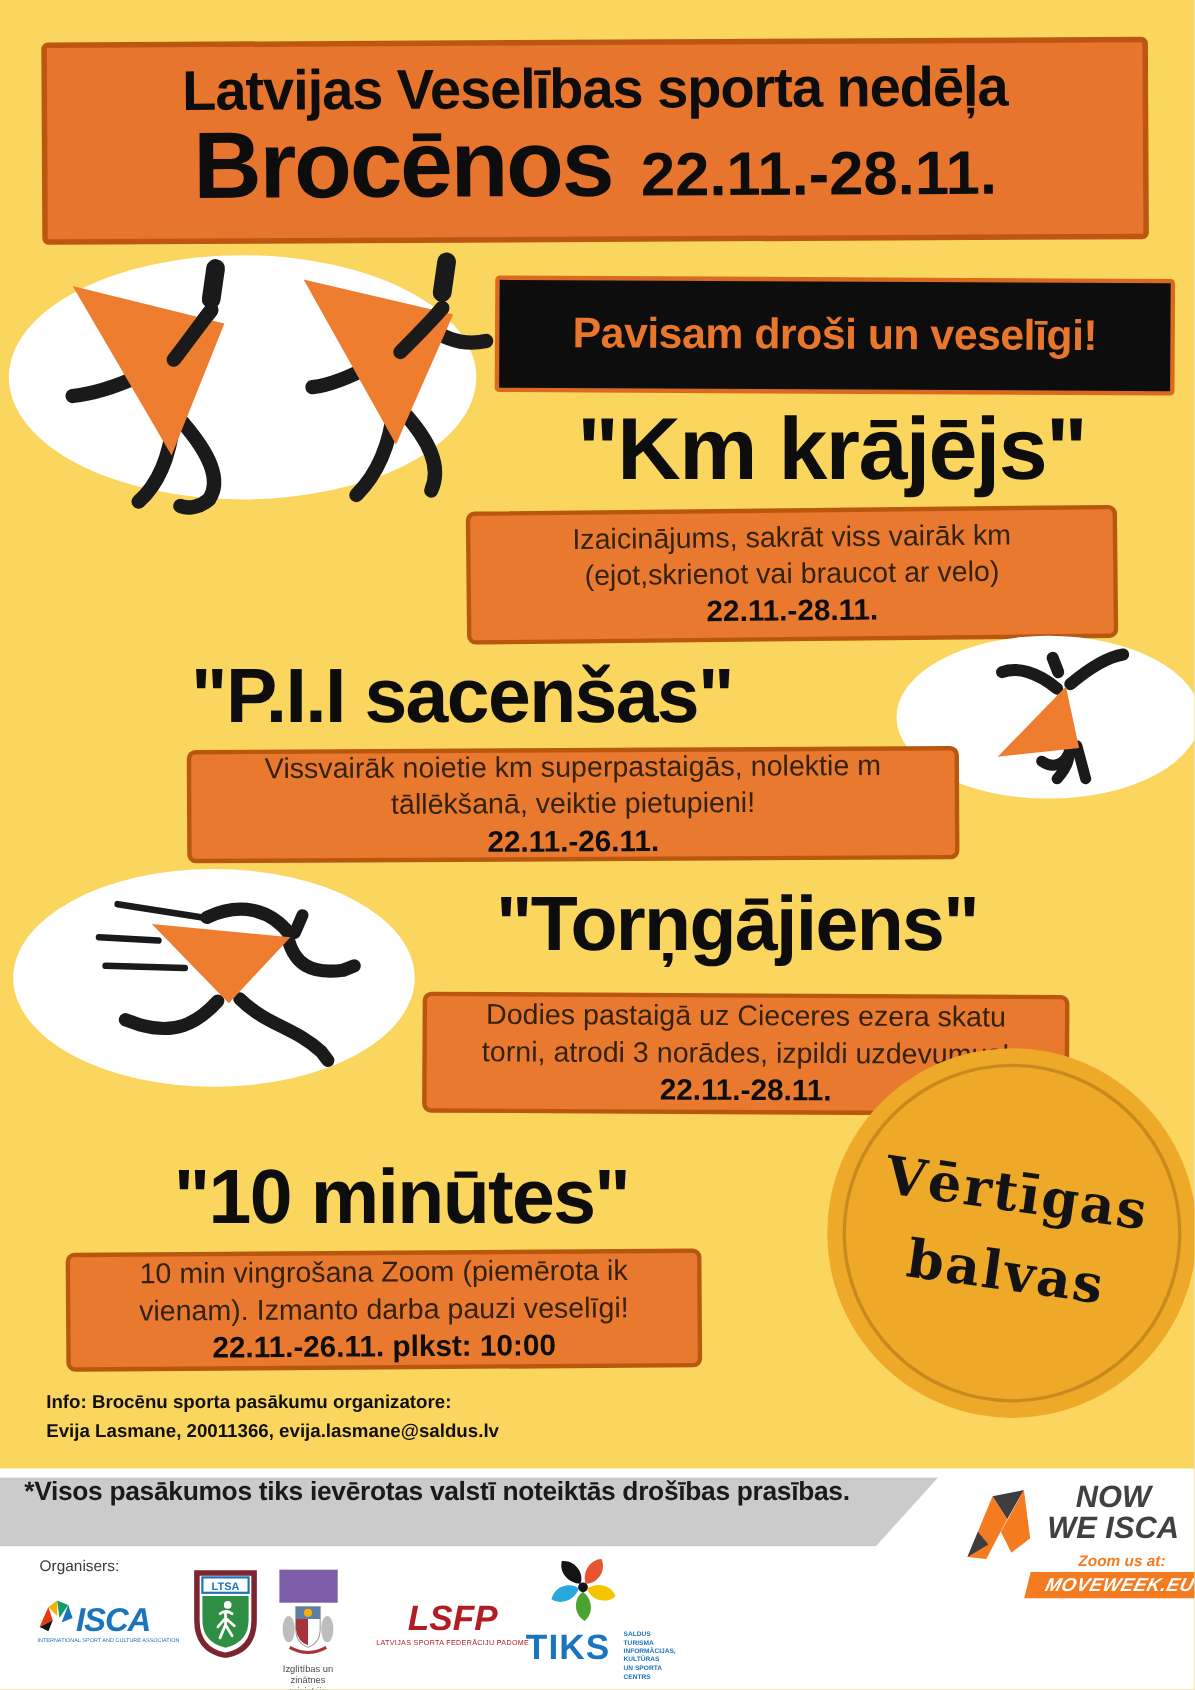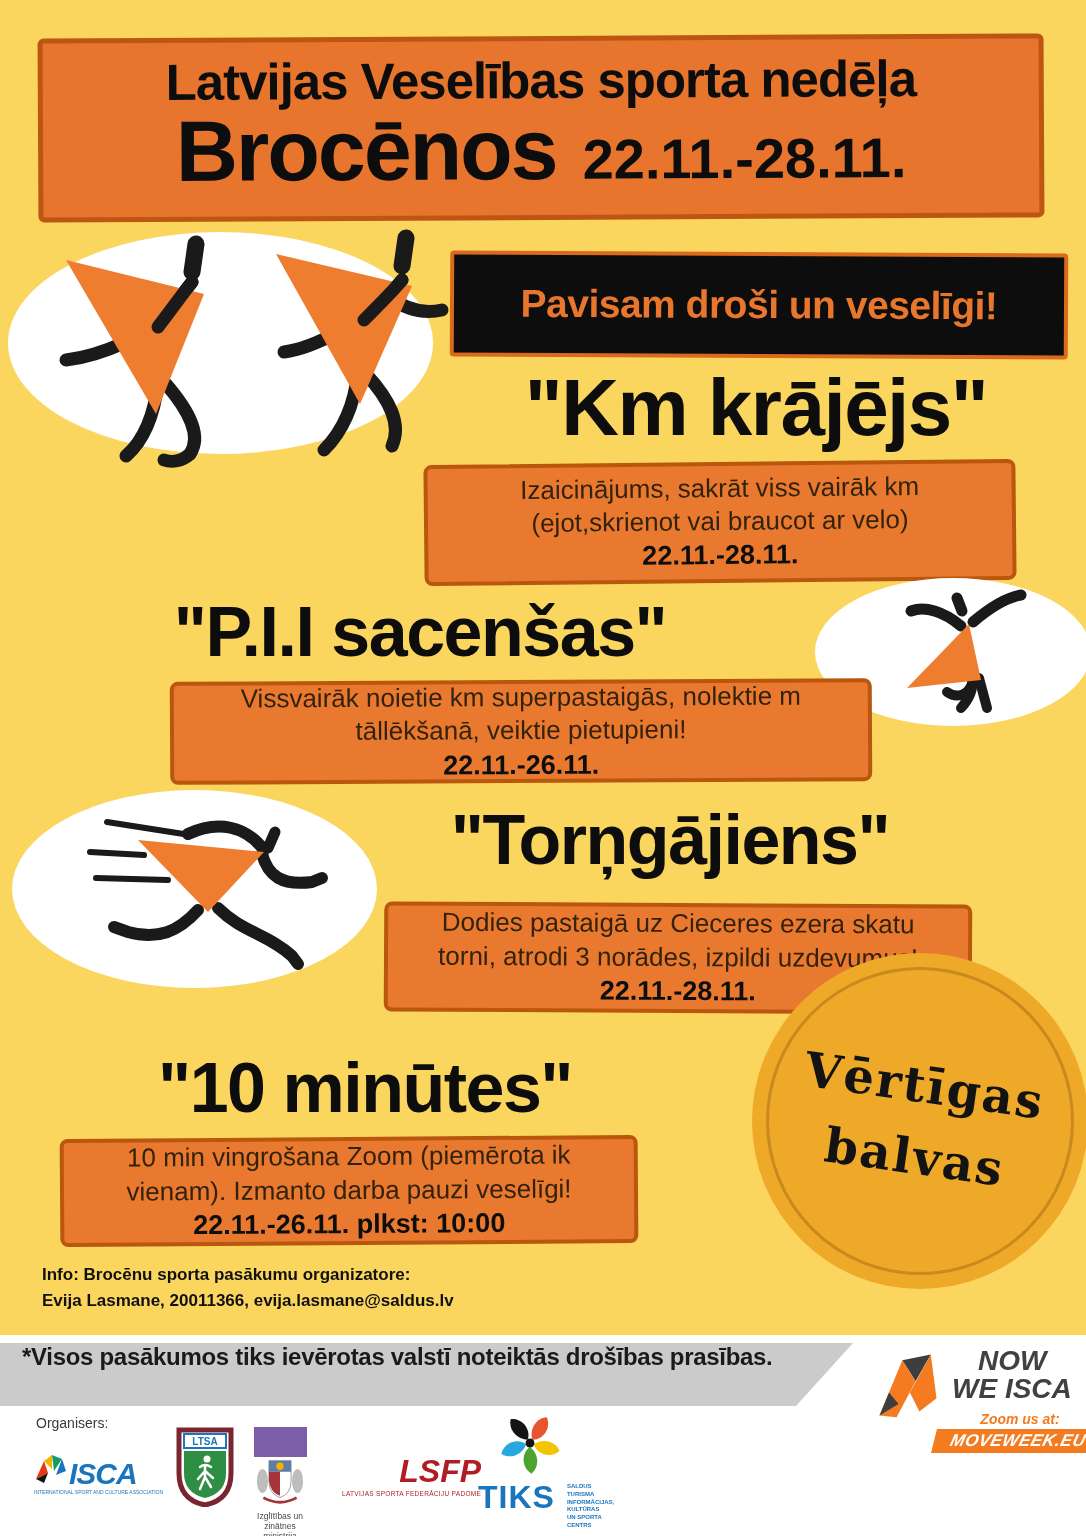--- a/index.html
+++ b/index.html
@@ -84,21 +84,21 @@
   
   .org-label{position:absolute;left:36px;top:80px;font-size:14px;color:#3a3a3a;}
   .isca{position:absolute;left:34px;top:118px;width:120px;}
   .isca .row{display:flex;align-items:flex-end;gap:1px;}
   .isca .word{color:#1B75BC;font-style:italic;font-weight:bold;font-size:30px;line-height:0.9;letter-spacing:-1px;}
   .isca .cap{margin-top:2px;font-size:5px;color:#1B75BC;white-space:nowrap;}
   .ltsa{position:absolute;left:176px;top:92px;}
   .ministry{position:absolute;left:248px;top:92px;width:64px;text-align:center;}
   .ministry .flag{width:53px;height:30px;background:#7B5EA7;margin:0 auto;}
   .ministry .cap{margin-top:2px;font-size:8.5px;color:#4a4a4a;line-height:1.2;white-space:pre-line;}
-  .lsfp{position:absolute;left:342px;top:120px;text-align:right;}
+  .lsfp{position:absolute;left:342px;top:120px;text-align:center;}
   .lsfp .word{color:#B01E24;font-style:italic;font-weight:bold;font-size:32px;line-height:1;}
   .lsfp .cap{margin-top:3px;font-size:6.5px;color:#B01E24;letter-spacing:0.3px;white-space:nowrap;}
   .tiks{position:absolute;left:478px;top:74px;width:130px;}
   .tiks svg.wheel{display:block;margin-left:18px;width:68px;height:68px;}
   .tiks .wordrow{display:flex;align-items:flex-start;gap:6px;margin-top:6px;}
   .tiks .word{color:#1B75BC;font-weight:bold;font-size:32px;letter-spacing:1px;line-height:0.9;}
   .tiks .div{width:1.5px;height:36px;background:#1B75BC;}
   .tiks .cap{font-size:6px;color:#1B75BC;line-height:1.3;white-space:pre-line;font-weight:bold;}
 </style>
 </head>

